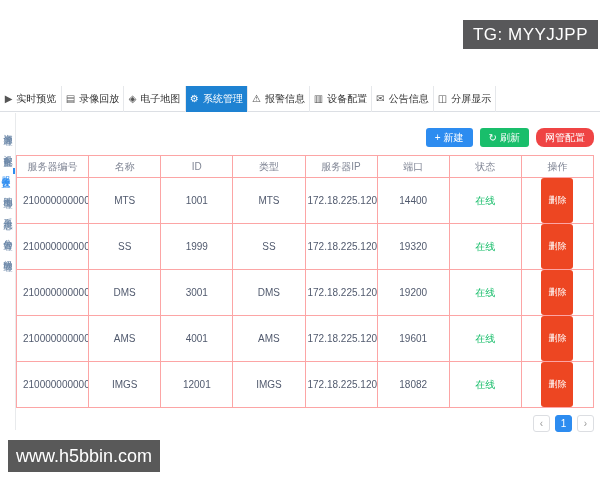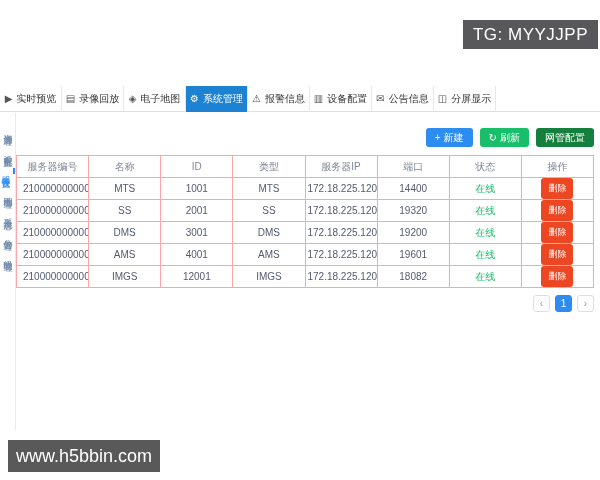--- a/index.html
+++ b/index.html
@@ -41,34 +41,34 @@
   .side-item.active { color:#2d8cf0; border-right:2px solid #2d8cf0; }
 
   
   .main { flex:1; display:flex; flex-direction:column; }
   .toolbar { padding:15px 6px 8px 6px; display:flex; justify-content:flex-end; gap:7px; }
   .btn { border:none; border-radius:3px; color:#fff; font-size:10px; height:19px;
          padding:0 9px; display:inline-flex; align-items:center; gap:3px; cursor:pointer; }
   .btn .btn-icon { font-size:10px; line-height:1; }
   .btn-new { background:#2d8cf0; }
   .btn-refresh { background:#19be6b; }
-  .btn-config { background:#15803d; }
+  .btn-config { background:#ef4444;border-radius:8px; }
 
   
   table.server-table { width:calc(100% - 6px); margin-left:0; border-collapse:collapse;
                        font-size:10px; color:#515a6e; table-layout:fixed; }
   .server-table th, .server-table td { border:1px solid #fca5a5; height:22px;
                        text-align:center; padding:0 2px; overflow:hidden; white-space:nowrap; }
   .server-table th { color:#808695; font-weight:normal; background:#fff; }
   .server-table td.cell-id { text-align:left; padding-left:6px; }
   .col-0{width:13%}.col-1{width:12%}.col-2{width:12%}.col-3{width:12%}
   .col-4{width:14%}.col-5{width:12%}.col-6{width:12%}.col-7{width:13%}
   .status-online { color:#19be6b;margin-top:20px; }
   .btn-delete { background:#ed4622; color:#fff; border:none; border-radius:3px;
-                font-size:9px; padding:4px 7px; cursor:pointer; }
+                font-size:9px; padding:16px 7px; cursor:pointer; }
 
   
   .pagination { display:flex; justify-content:flex-end; gap:5px; padding:7px 6px 0 0; }
   .page-btn { width:17px; height:17px; border:1px solid #dcdee2; border-radius:3px;
               background:#fff; color:#999; font-size:10px; line-height:15px;
               text-align:center; cursor:pointer; }
   .page-btn.active { background:#2d8cf0; border-color:#2d8cf0; color:#fff; }
 
   
   .watermark { position:absolute; left:8px; top:440px; width:152px; height:32px;
@@ -191,21 +191,21 @@
               <td class="col-3">MTS</td>
               <td class="col-4">172.18.225.120</td>
               <td class="col-5">14400</td>
               <td class="col-6"><span class="status-online">在线</span></td>
               <td class="col-7"><button class="btn-delete">删除</button></td>
             </tr>
 
             <tr>
               <td class="cell-id col-0">2100000000000001</td>
               <td class="col-1">SS</td>
-              <td class="col-2">2001</td>
+              <td class="col-2">1999</td>
               <td class="col-3">SS</td>
               <td class="col-4">172.18.225.120</td>
               <td class="col-5">19320</td>
               <td class="col-6"><span class="status-online">在线</span></td>
               <td class="col-7"><button class="btn-delete">删除</button></td>
             </tr>
 
             <tr>
               <td class="cell-id col-0">2100000000000002</td>
               <td class="col-1">DMS</td>

